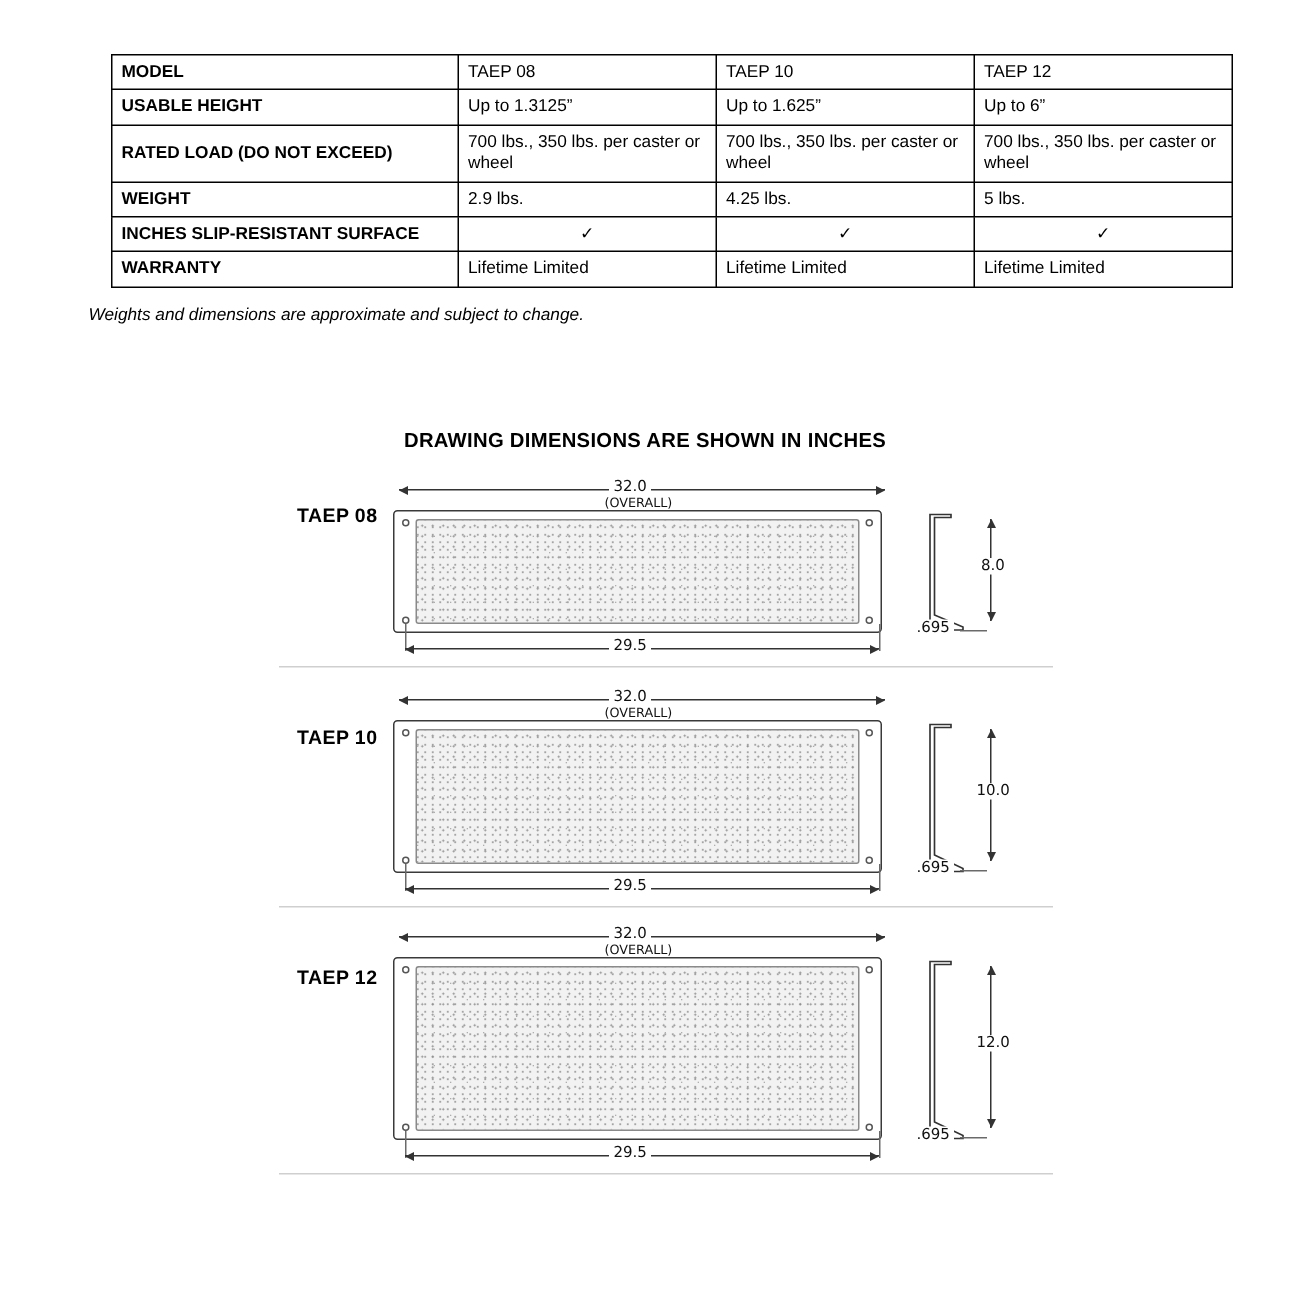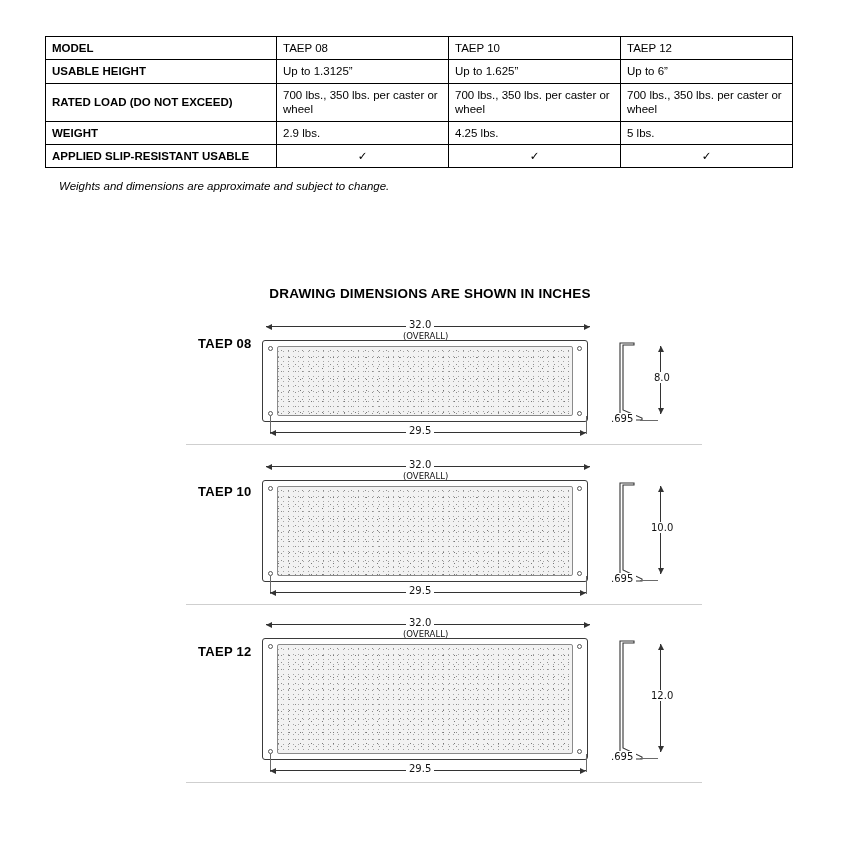--- a/index.html
+++ b/index.html
@@ -20,20 +20,21 @@
   .spec-wrap {
     position: absolute;
     left: 45px;
     top: 36px;
     width: 748px;
   }
   table.spec {
     border-collapse: collapse;
     width: 100%;
     table-layout: fixed;
+    margin-left: 29px;
   }
   table.spec td {
     border: 1px solid #000;
     font-size: 11.5px;
     padding: 4px 6px;
     vertical-align: middle;
     line-height: 1.25;
   }
   table.spec td.label {
     font-weight: bold;
@@ -208,24 +209,30 @@
         <td class="val">700 lbs., 350 lbs. per caster or wheel</td>
         <td class="val">700 lbs., 350 lbs. per caster or wheel</td>
       </tr>
       <tr>
         <td class="label">WEIGHT</td>
         <td class="val">2.9 lbs.</td>
         <td class="val">4.25 lbs.</td>
         <td class="val">5 lbs.</td>
       </tr>
       <tr>
-        <td class="label">APPLIED SLIP-RESISTANT USABLE</td>
+        <td class="label">INCHES SLIP-RESISTANT SURFACE</td>
         <td class="val center">✓</td>
         <td class="val center">✓</td>
         <td class="val center">✓</td>
+      </tr>
+      <tr>
+        <td class="label">WARRANTY</td>
+        <td class="val">Lifetime Limited</td>
+        <td class="val">Lifetime Limited</td>
+        <td class="val">Lifetime Limited</td>
       </tr>
     </tbody>
   </table>
   <div class="note">Weights and dimensions are approximate and subject to change.</div>
 </div>
 
 <div class="drawing-title">DRAWING DIMENSIONS ARE SHOWN IN INCHES</div>
 
 <div class="drawings">
 

